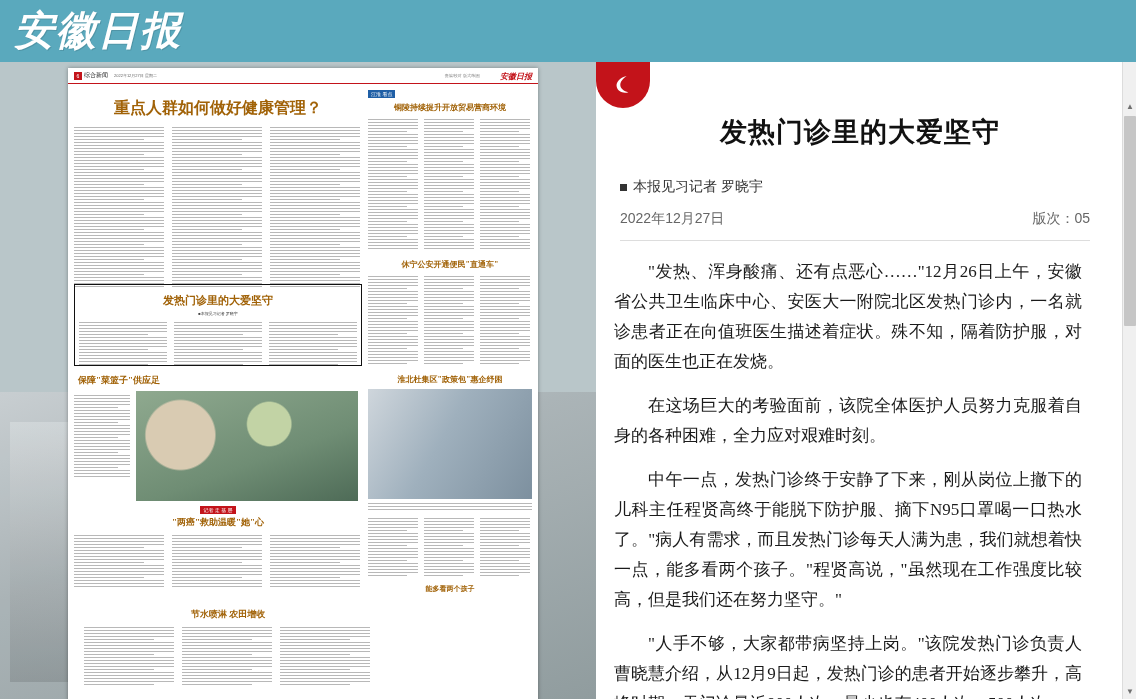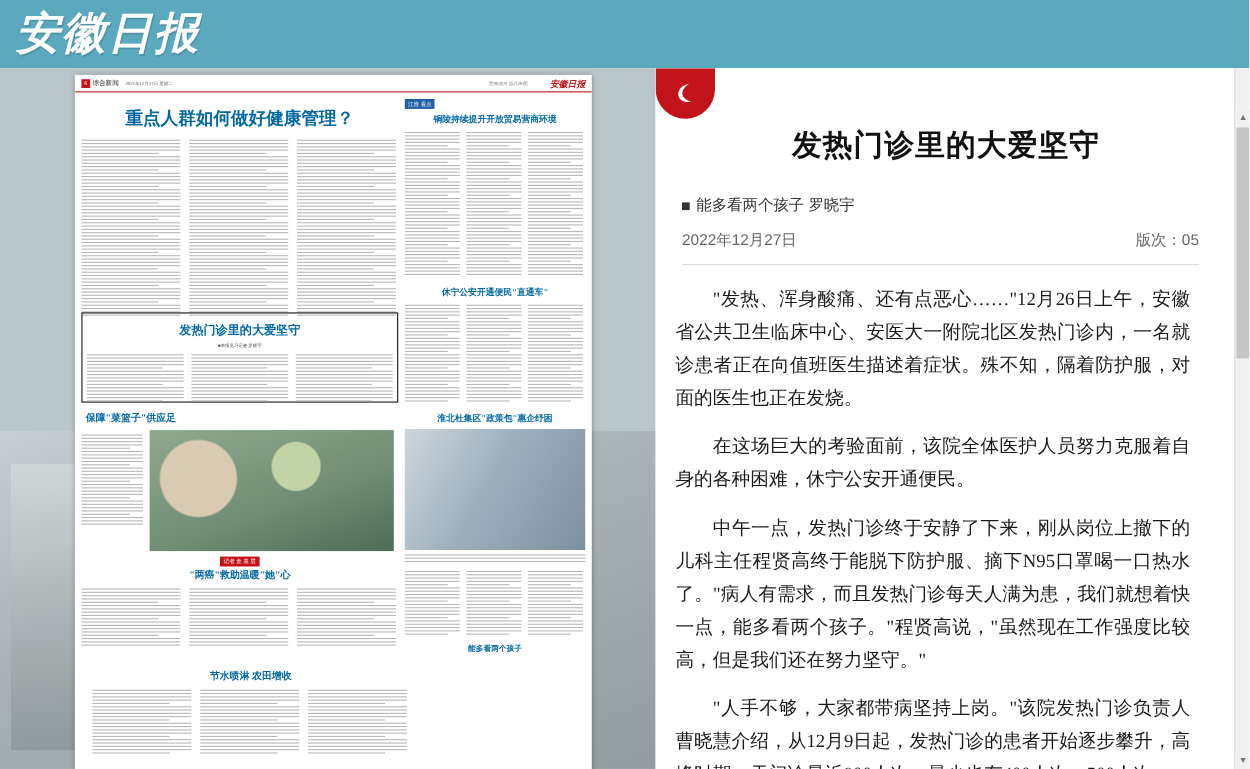--- a/index.html
+++ b/index.html
@@ -135,21 +135,21 @@
   }
   .pp-mini {
     position: absolute; right: 58px; top: 5px;
     font-size: 4px; color: #888;
   }
 
   .pp-col { position: absolute; }
   .pp-headline {
     font-family: "Liberation Serif", serif;
     font-weight: bold;
-    color: #0369a1;
+    color: #a16207;
     text-align: center;
   }
   .lines { display: block; }
   .lines i {
     display: block;
     height: 1px;
     background: #9a9a9a;
     margin: 2px 0;
     opacity: 0.7;
   }
@@ -1099,31 +1099,31 @@
       <svg class="swoosh" width="20" height="24" viewBox="0 0 20 24" aria-hidden="true">
         <path d="M14 2 C6 4, 2 9, 3 14 C4 19, 10 22, 16 20 C11 19, 7 16, 7 12 C7 8, 10 5, 14 2 Z" fill="#ffffff"></path>
       </svg>
     </div>
 
     <div class="article-inner">
       <h1 class="art-title">发热门诊里的大爱坚守</h1>
 
       <div class="art-byline">
         <span class="sq"></span>
-        <span>能多看两个孩子 罗晓宇</span>
+        <span>本报见习记者 罗晓宇</span>
       </div>
 
       <div class="art-meta">
         <span>2022年12月27日</span>
         <span>版次：05</span>
       </div>
 
       <div class="art-body">
         <p>"发热、浑身酸痛、还有点恶心……"12月26日上午，安徽省公共卫生临床中心、安医大一附院北区发热门诊内，一名就诊患者正在向值班医生描述着症状。殊不知，隔着防护服，对面的医生也正在发烧。</p>
-        <p>在这场巨大的考验面前，该院全体医护人员努力克服着自身的各种困难，休宁公安开通便民。</p>
+        <p>在这场巨大的考验面前，该院全体医护人员努力克服着自身的各种困难，全力应对艰难时刻。</p>
         <p>中午一点，发热门诊终于安静了下来，刚从岗位上撤下的儿科主任程贤高终于能脱下防护服、摘下N95口罩喝一口热水了。"病人有需求，而且发热门诊每天人满为患，我们就想着快一点，能多看两个孩子。"程贤高说，"虽然现在工作强度比较高，但是我们还在努力坚守。"</p>
         <p>"人手不够，大家都带病坚持上岗。"该院发热门诊负责人曹晓慧介绍，从12月9日起，发热门诊的患者开始逐步攀升，高峰时期一天门诊量近900人次，最少也有400人次—500人次。</p>
       </div>
     </div>
   </div>
 
   <div class="scrollbar">
     <div class="sb-up">▲</div>
     <div class="sb-thumb"></div>
     <div class="sb-down">▼</div>

